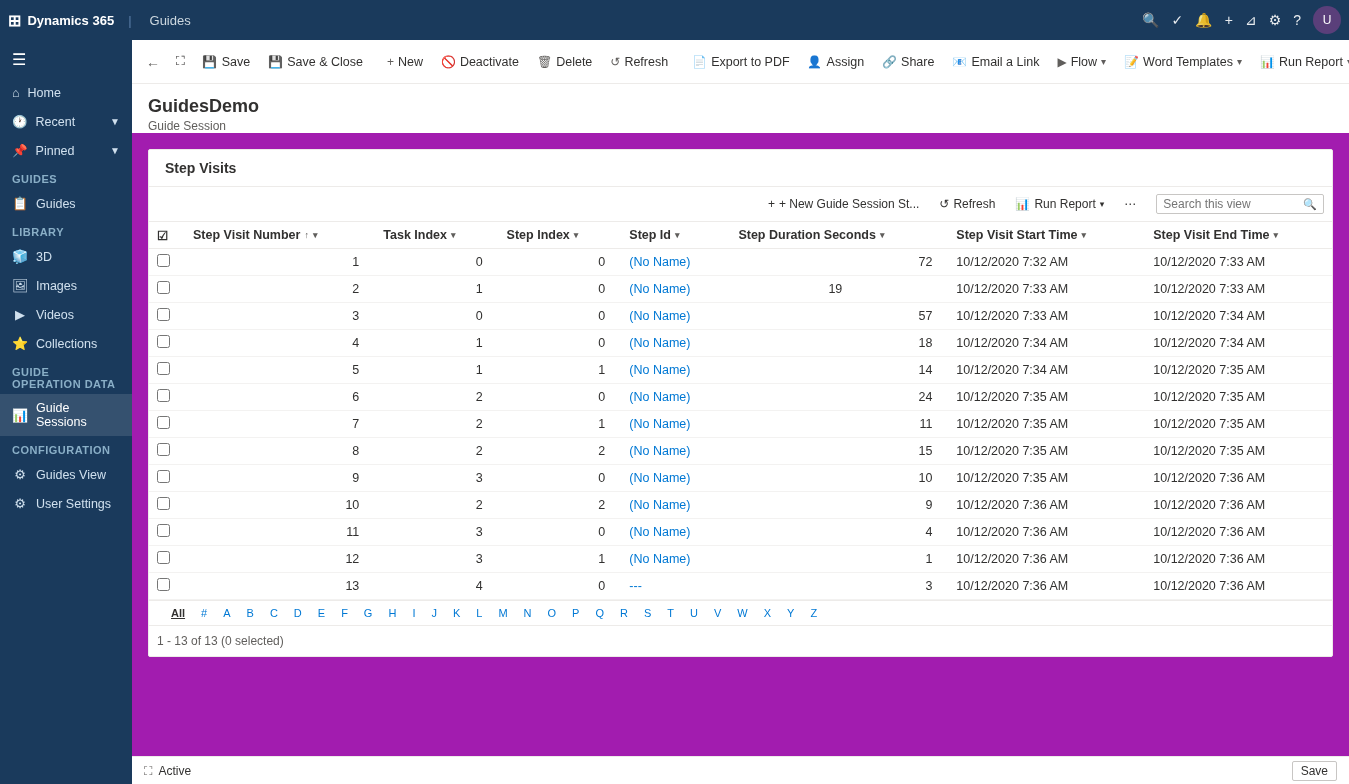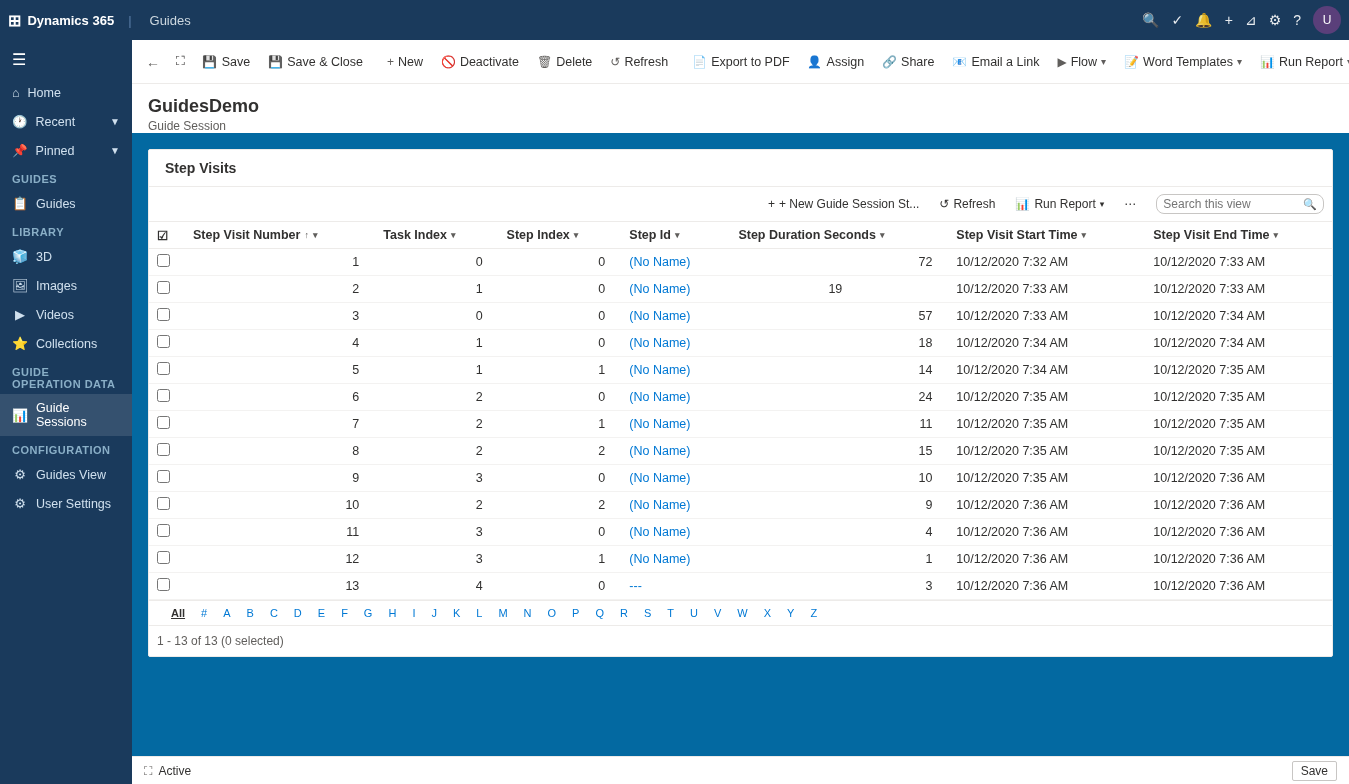--- a/index.html
+++ b/index.html
@@ -115,21 +115,21 @@
       border-bottom: 2px solid transparent;
       margin-bottom: -1px;
     }
     .tab.active { color: #0078d4; border-bottom-color: #0078d4; font-weight: 600; }
 
     
     .page-content {
       flex: 1;
       overflow: auto;
       padding: 16px;
-      background: #0369a1;
+      background: #a21caf;
     }
 
     
     .section-card {
       background: white;
       border: 1px solid #edebe9;
       border-radius: 2px;
       overflow: hidden;
     }
     .section-header {
@@ -159,21 +159,21 @@
       border: none; background: transparent;
       cursor: pointer;
       font-size: 12px;
       color: #323130;
       border-radius: 2px;
     }
 
     .search-box {
       display: flex; align-items: center;
       border: 1px solid #c8c6c4;
-      border-radius: 8px;
+      border-radius: 2px;
       padding: 2px 6px;
       background: white;
       margin-left: 8px;
     }
     .search-box input {
       border: none; outline: none;
       font-size: 12px;
       color: #605e5c;
       width: 140px;
       background: transparent;

